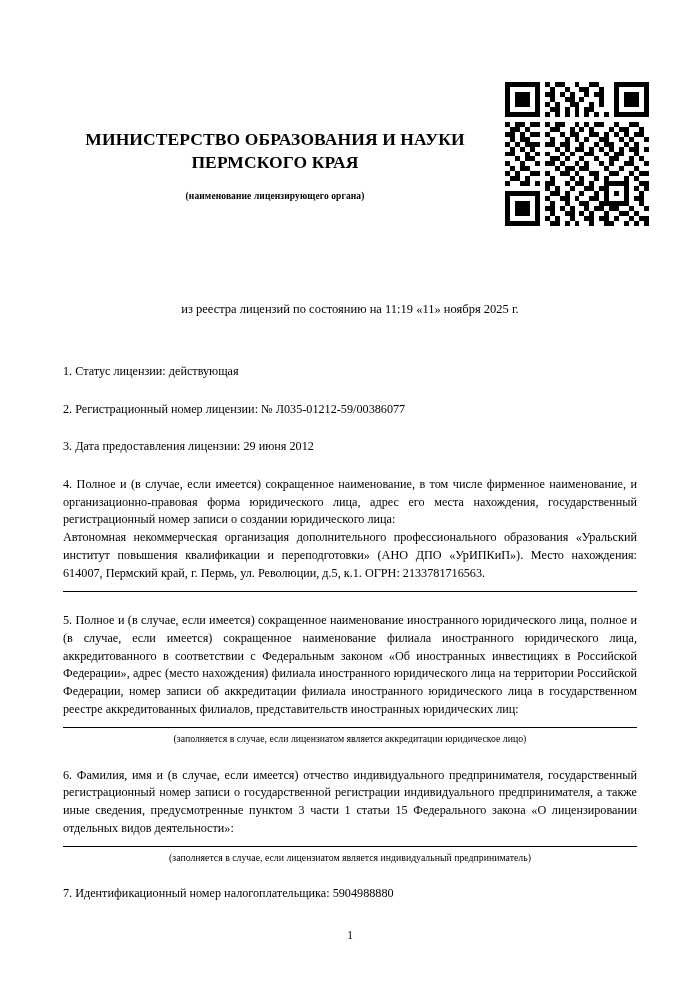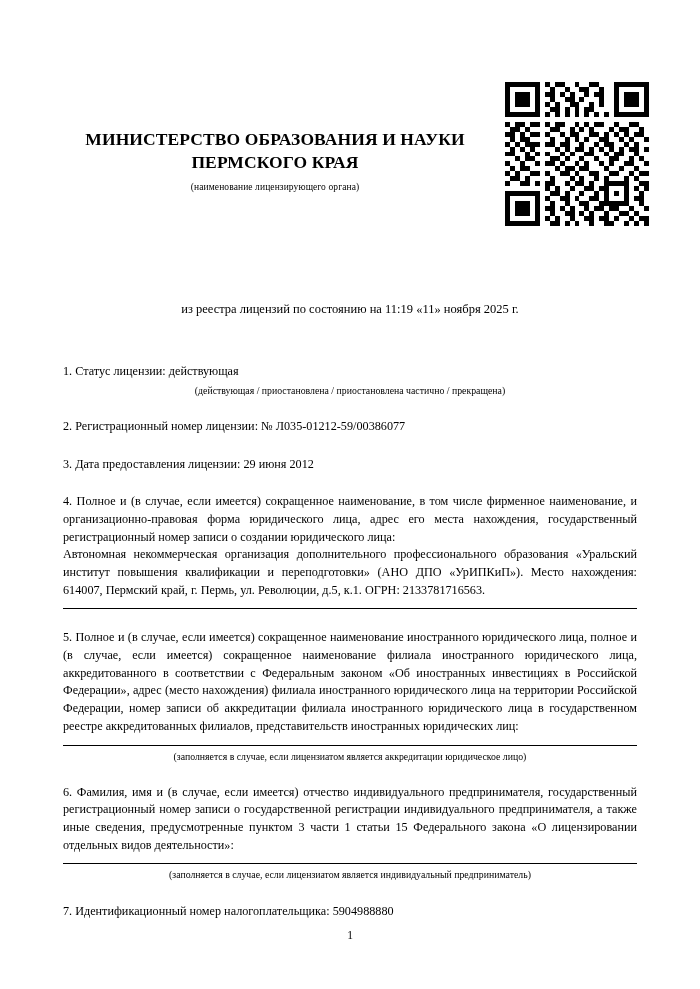--- a/index.html
+++ b/index.html
@@ -39,23 +39,23 @@
     text-align: center;
   }
   .header h1 {
     font-size: 17.5px;
     font-weight: bold;
     line-height: 1.32;
     margin: 0;
     letter-spacing: 0.1px;
   }
   .header .sub {
-    margin-top: 7px;
+    margin-top: 16px;
     font-size: 9.5px;
-    font-weight: normal;
+    font-weight: bold;
   }
 
   .doc-title {
     position: absolute;
     top: 300px;
     left: 60px;
     width: 580px;
     text-align: center;
     font-size: 12.5px;
     line-height: 1.55;
@@ -372,21 +372,20 @@
   </div>
 
   <div class="doc-title">
     <div>из реестра лицензий по состоянию на 11:19 «11» ноября 2025 г.</div>
   </div>
 
   <div class="content">
 
     <div class="item">
       <p>1. Статус лицензии: действующая</p>
-      <div class="note-indent">(действующая / приостановлена / приостановлена частично / прекращена)</div>
     </div>
 
     <div class="gap-sm"></div>
 
     <div class="item">
       <p>2. Регистрационный номер лицензии: № Л035-01212-59/00386077</p>
     </div>
 
     <div class="gap-sm"></div>
 

